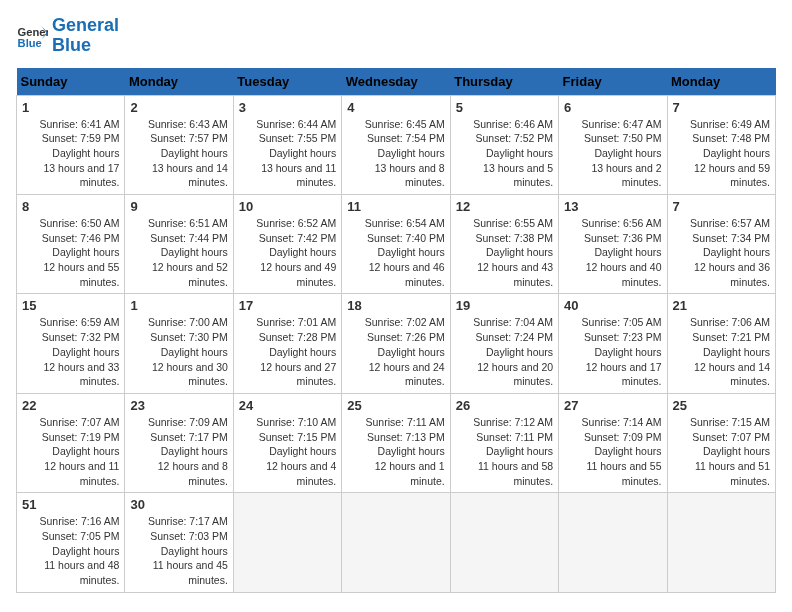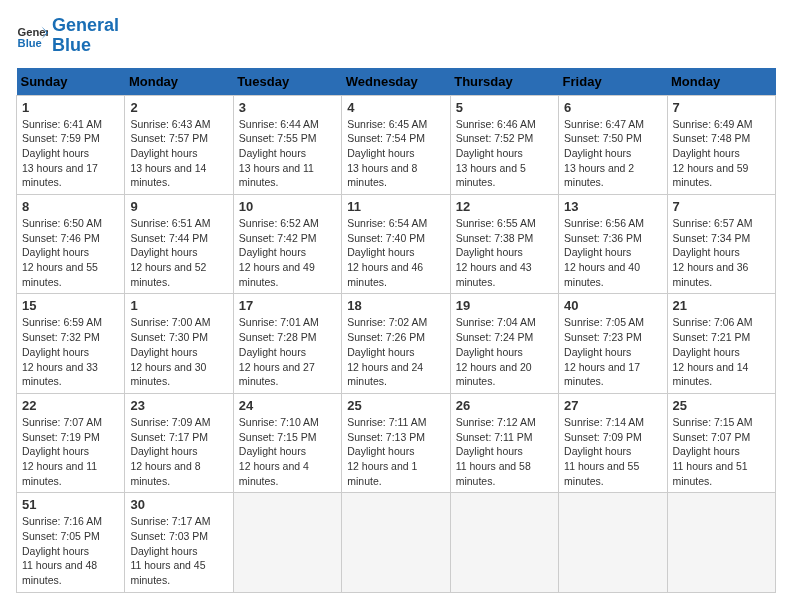--- a/index.html
+++ b/index.html
@@ -73,20 +73,21 @@
     .day-num {
       font-size: 13px;
       font-weight: bold;
       display: block;
       margin-bottom: 2px;
     }
     .day-info {
       font-size: 10.5px;
       line-height: 1.4;
       color: #333;
+      text-align: right;
     }
   </style>
 </head>
 <body>
 
 <div class="header-area">
   <div class="logo">
     <svg class="logo-icon" viewBox="0 0 40 40">
       <text x="2" y="20" font-size="14" font-weight="bold" fill="#333">General</text>
       <text x="2" y="34" font-size="14" font-weight="bold" fill="#1a6eb5">Blue</text>

